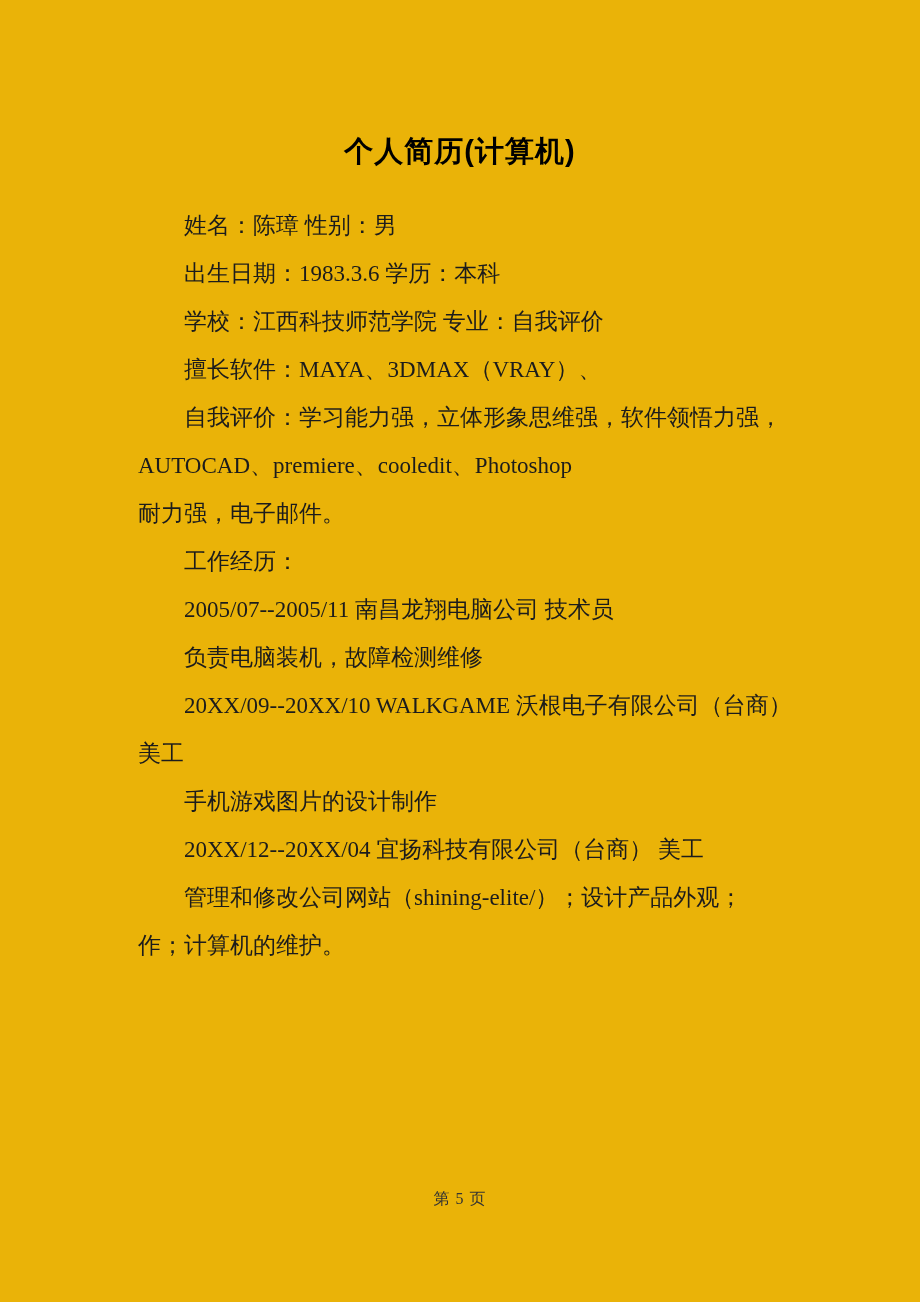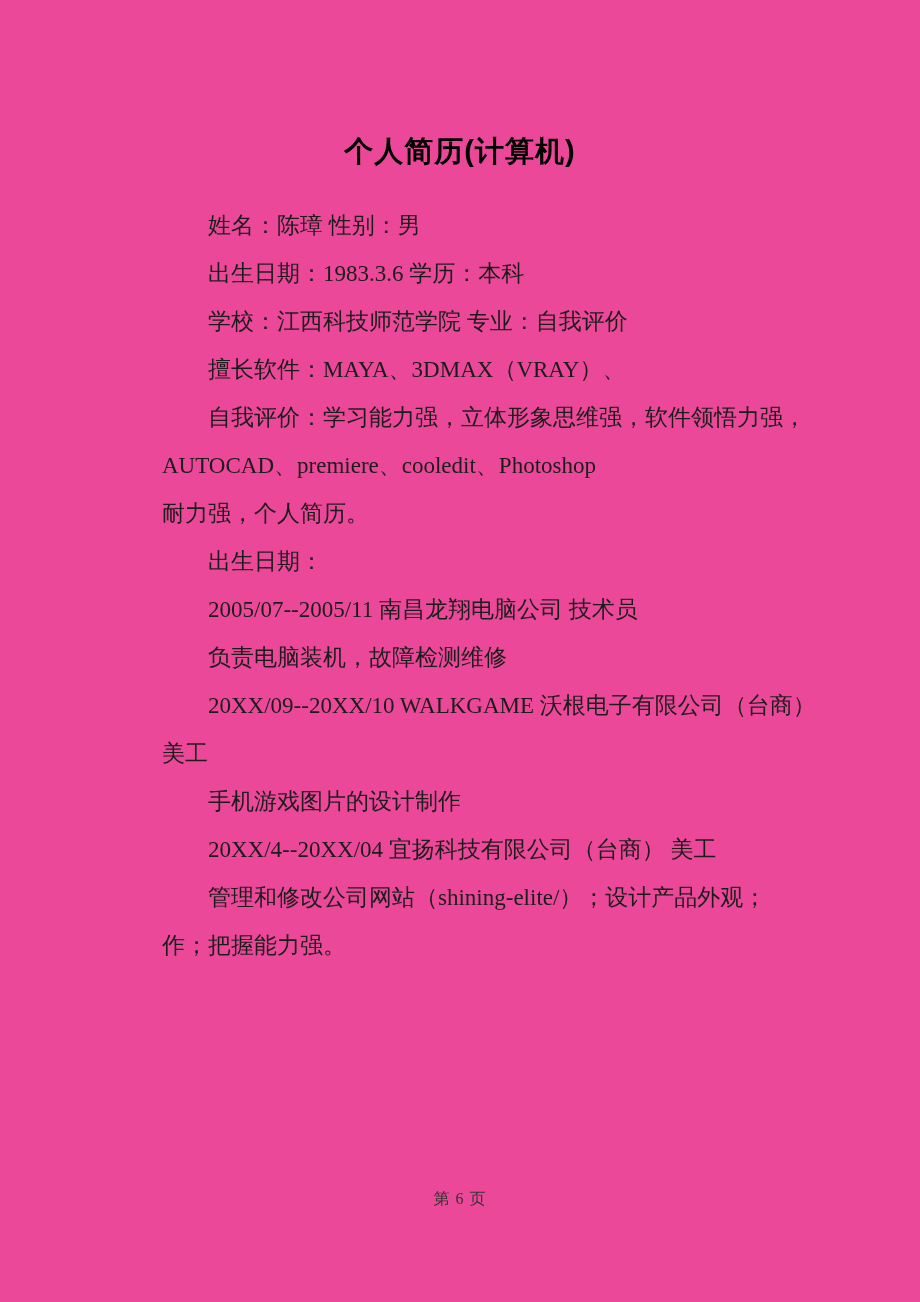--- a/index.html
+++ b/index.html
@@ -4,21 +4,21 @@
 <style>
   html, body {
     margin: 0;
     padding: 0;
     background: #ffffff;
   }
   .page {
     position: relative;
     width: 920px;
     height: 1302px;
-    background: #ec4899;
+    background: #eab308;
     overflow: hidden;
     font-family: "Liberation Serif", "DejaVu Serif", serif;
     color: #1c1c1c;
   }
   .doc-title {
     position: absolute;
     top: 132px;
     left: 140px;
     width: 640px;
     margin: 0;
@@ -36,21 +36,20 @@
     top: 202px;
     left: 138px;
     width: 660px;
     font-size: 23px;
     line-height: 48px;
   }
   .doc-line {
     height: 48px;
     white-space: nowrap;
     color: #1c1c1c;
-    margin-left: 24px;
   }
   .doc-line.indent {
     padding-left: 46px;
   }
   .doc-footer {
     position: absolute;
     top: 1188px;
     left: 0;
     width: 920px;
     text-align: center;
@@ -66,26 +65,26 @@
 <div class="page">
   <h1 class="doc-title">个人简历(计算机)</h1>
 
   <div class="doc-body">
       <div class="doc-line indent">姓名：陈璋 性别：男</div>
       <div class="doc-line indent">出生日期：1983.3.6 学历：本科</div>
       <div class="doc-line indent">学校：江西科技师范学院 专业：自我评价</div>
       <div class="doc-line indent">擅长软件：MAYA、3DMAX（VRAY）、</div>
       <div class="doc-line indent">自我评价：学习能力强，立体形象思维强，软件领悟力强，</div>
       <div class="doc-line">AUTOCAD、premiere、cooledit、Photoshop</div>
-      <div class="doc-line">耐力强，个人简历。</div>
-      <div class="doc-line indent">出生日期：</div>
+      <div class="doc-line">耐力强，电子邮件。</div>
+      <div class="doc-line indent">工作经历：</div>
       <div class="doc-line indent">2005/07--2005/11 南昌龙翔电脑公司 技术员</div>
       <div class="doc-line indent">负责电脑装机，故障检测维修</div>
       <div class="doc-line indent">20XX/09--20XX/10 WALKGAME 沃根电子有限公司（台商）</div>
       <div class="doc-line">美工</div>
       <div class="doc-line indent">手机游戏图片的设计制作</div>
-      <div class="doc-line indent">20XX/4--20XX/04 宜扬科技有限公司（台商） 美工</div>
+      <div class="doc-line indent">20XX/12--20XX/04 宜扬科技有限公司（台商） 美工</div>
       <div class="doc-line indent">管理和修改公司网站（shining-elite/）；设计产品外观；</div>
-      <div class="doc-line">作；把握能力强。</div>
+      <div class="doc-line">作；计算机的维护。</div>
     </div>
 
-  <div class="doc-footer">第 6 页</div>
+  <div class="doc-footer">第 5 页</div>
 </div>
 
 </body></html>

